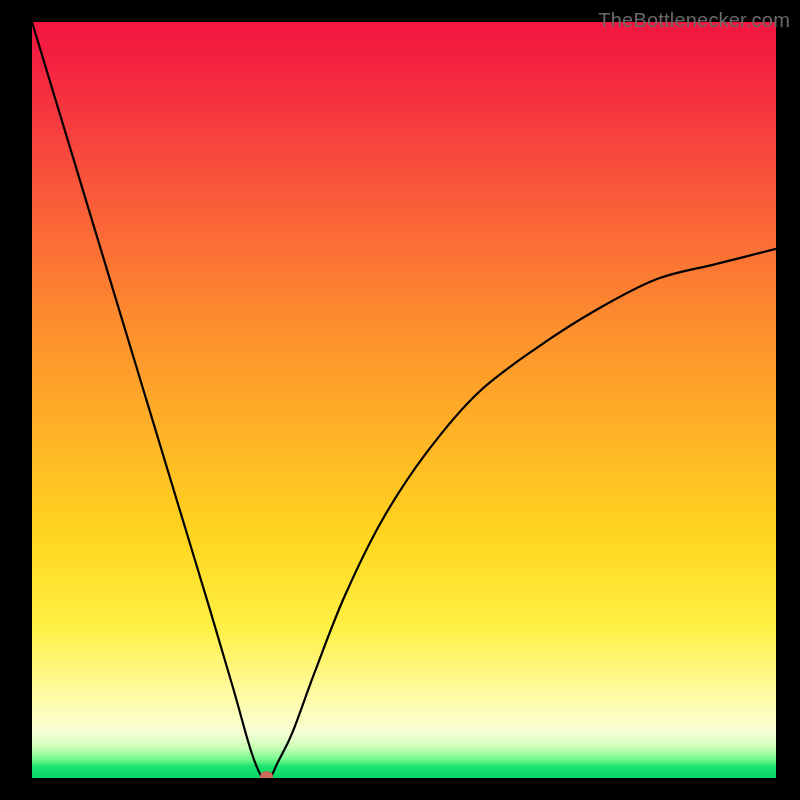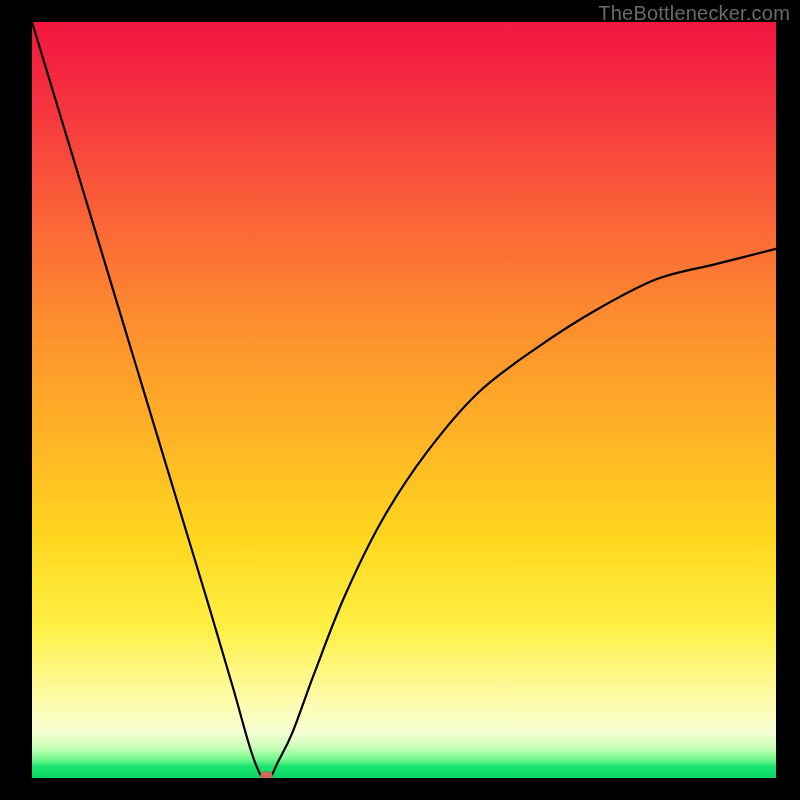--- a/index.html
+++ b/index.html
@@ -47,21 +47,21 @@
       #fffcae 90%,
       #f6ffd4 94%,
       #c9ffb8 96%,
       #75f98e 97.5%,
       #1be36f 98.5%,
       #05d866 100%
     );
   }
   .watermark {
     position: absolute;
-    top: 2px;
+    top: 9px;
     right: 10px;
     color: #6a6a6a;
     font-size: 20px;
     font-weight: 400;
     letter-spacing: 0.2px;
     user-select: none;
   }
   svg.curve {
     position: absolute;
     inset: 0;

